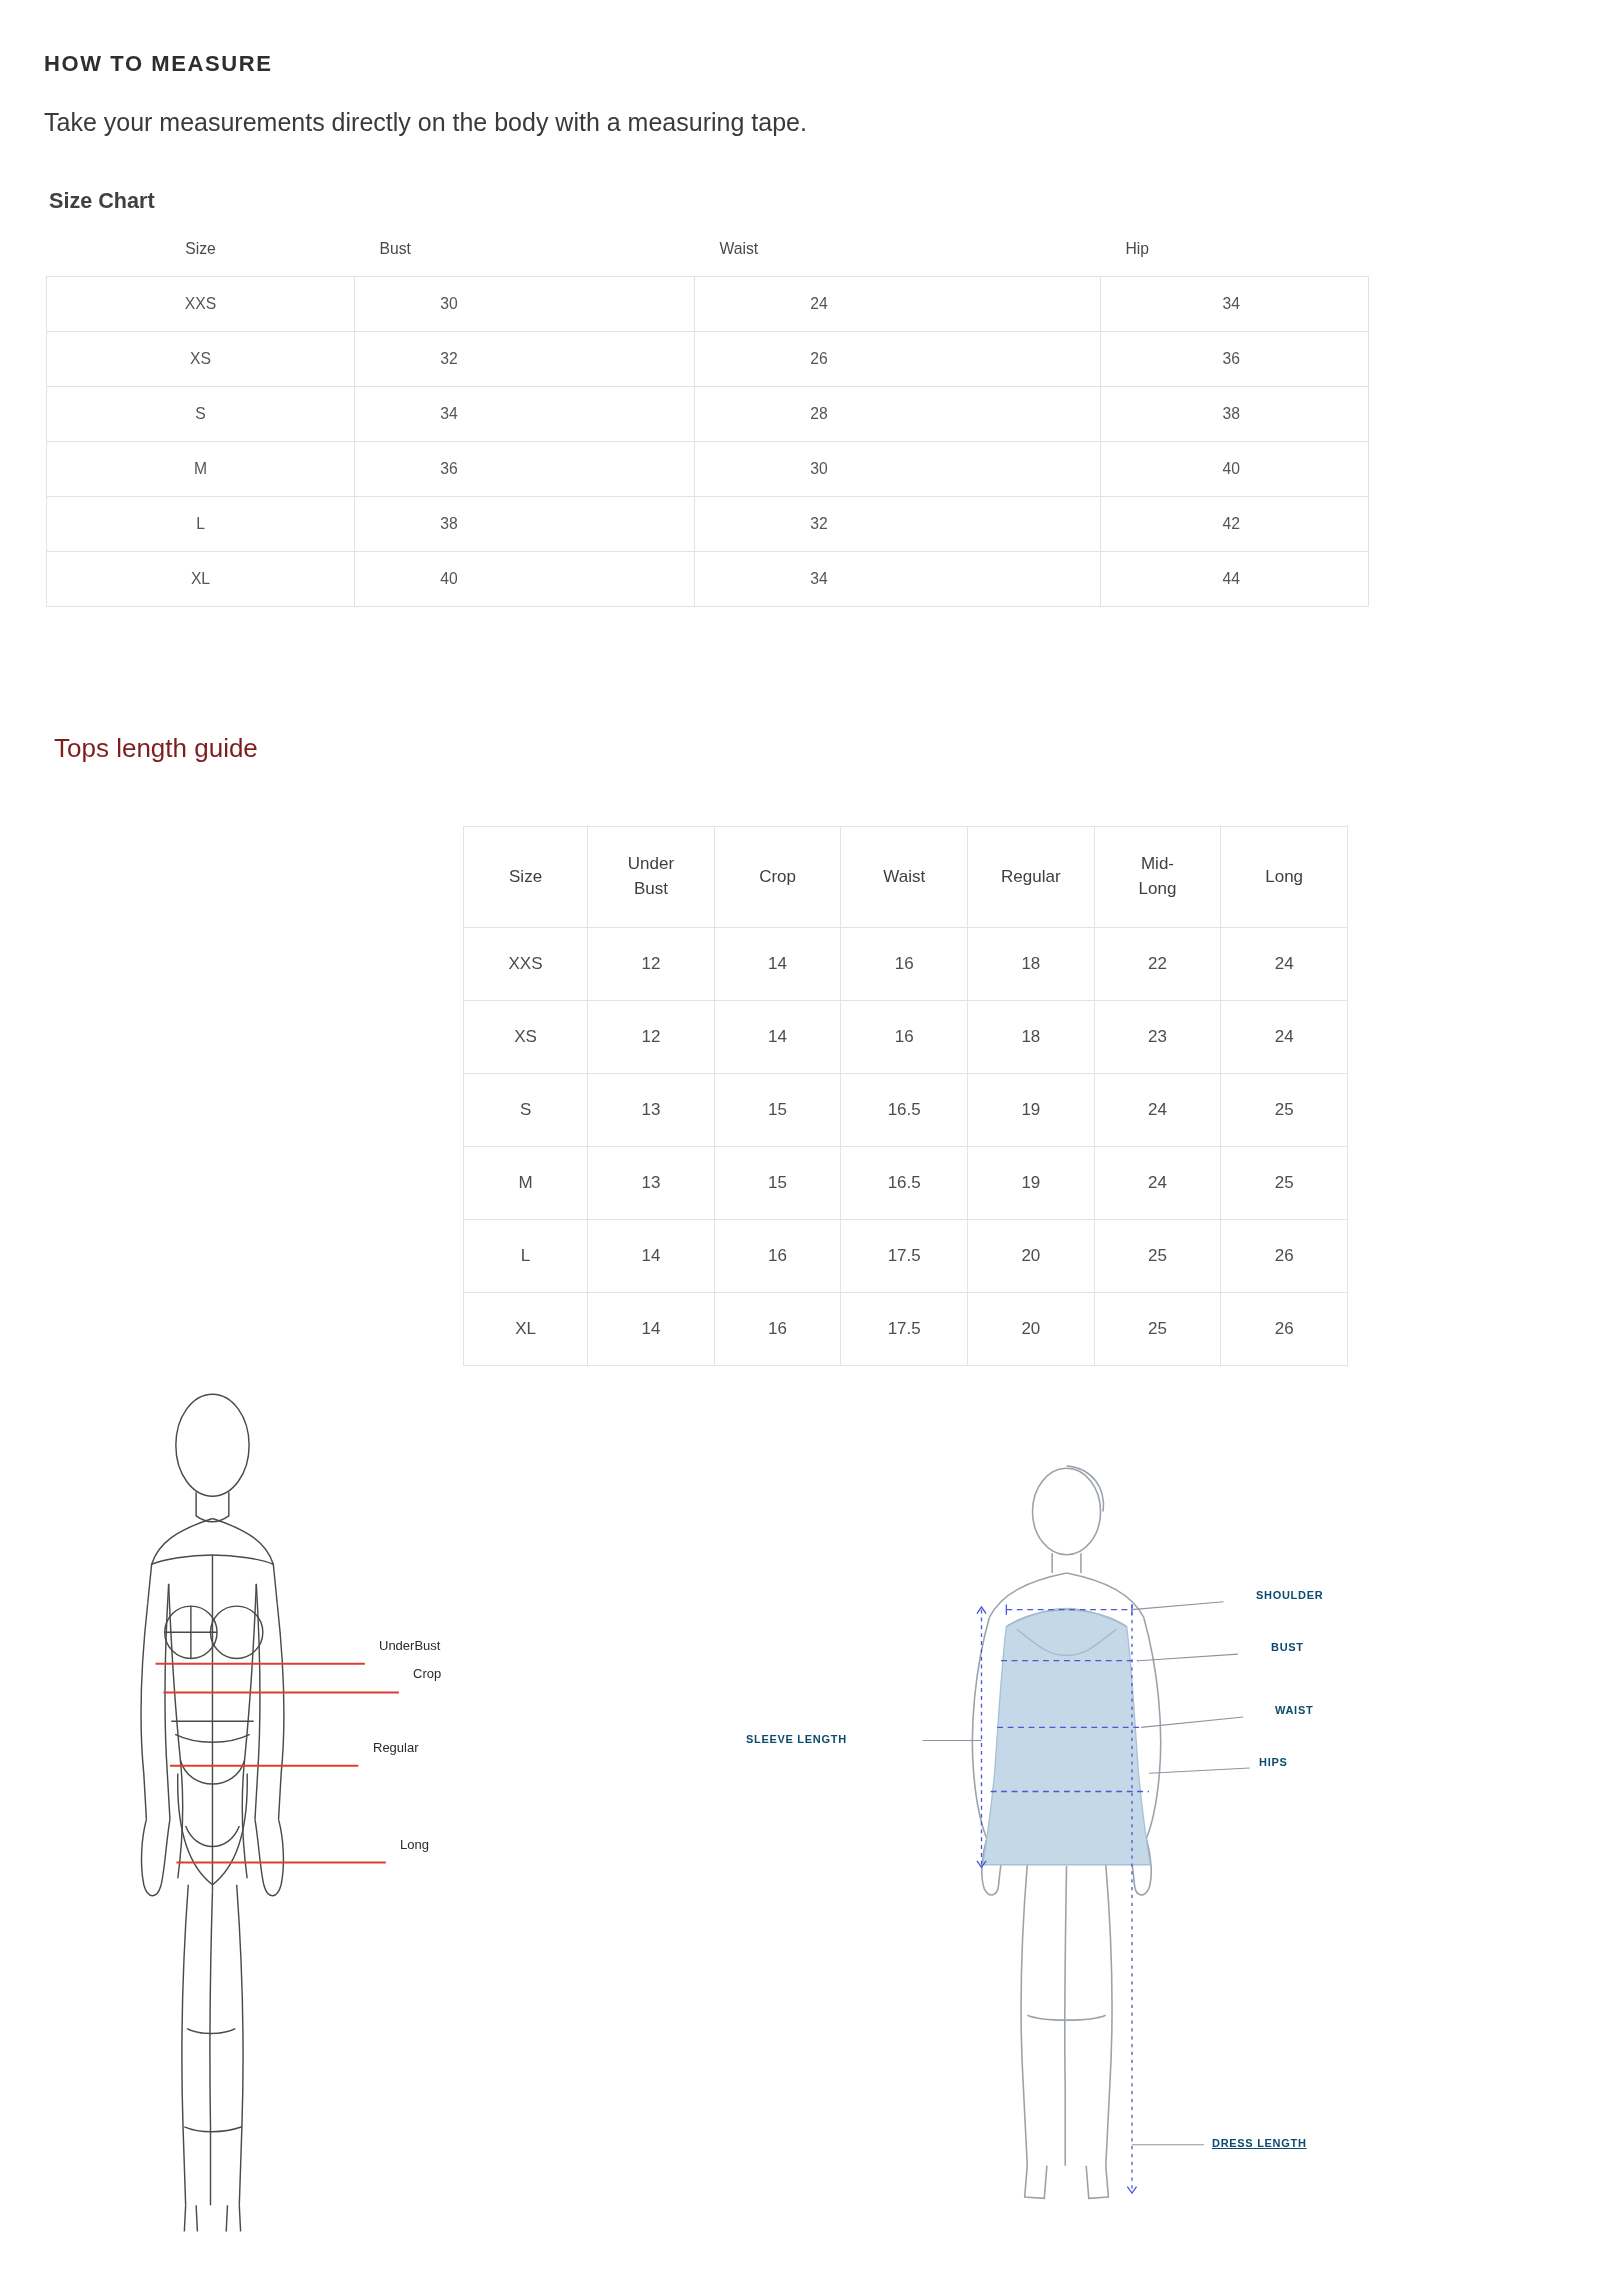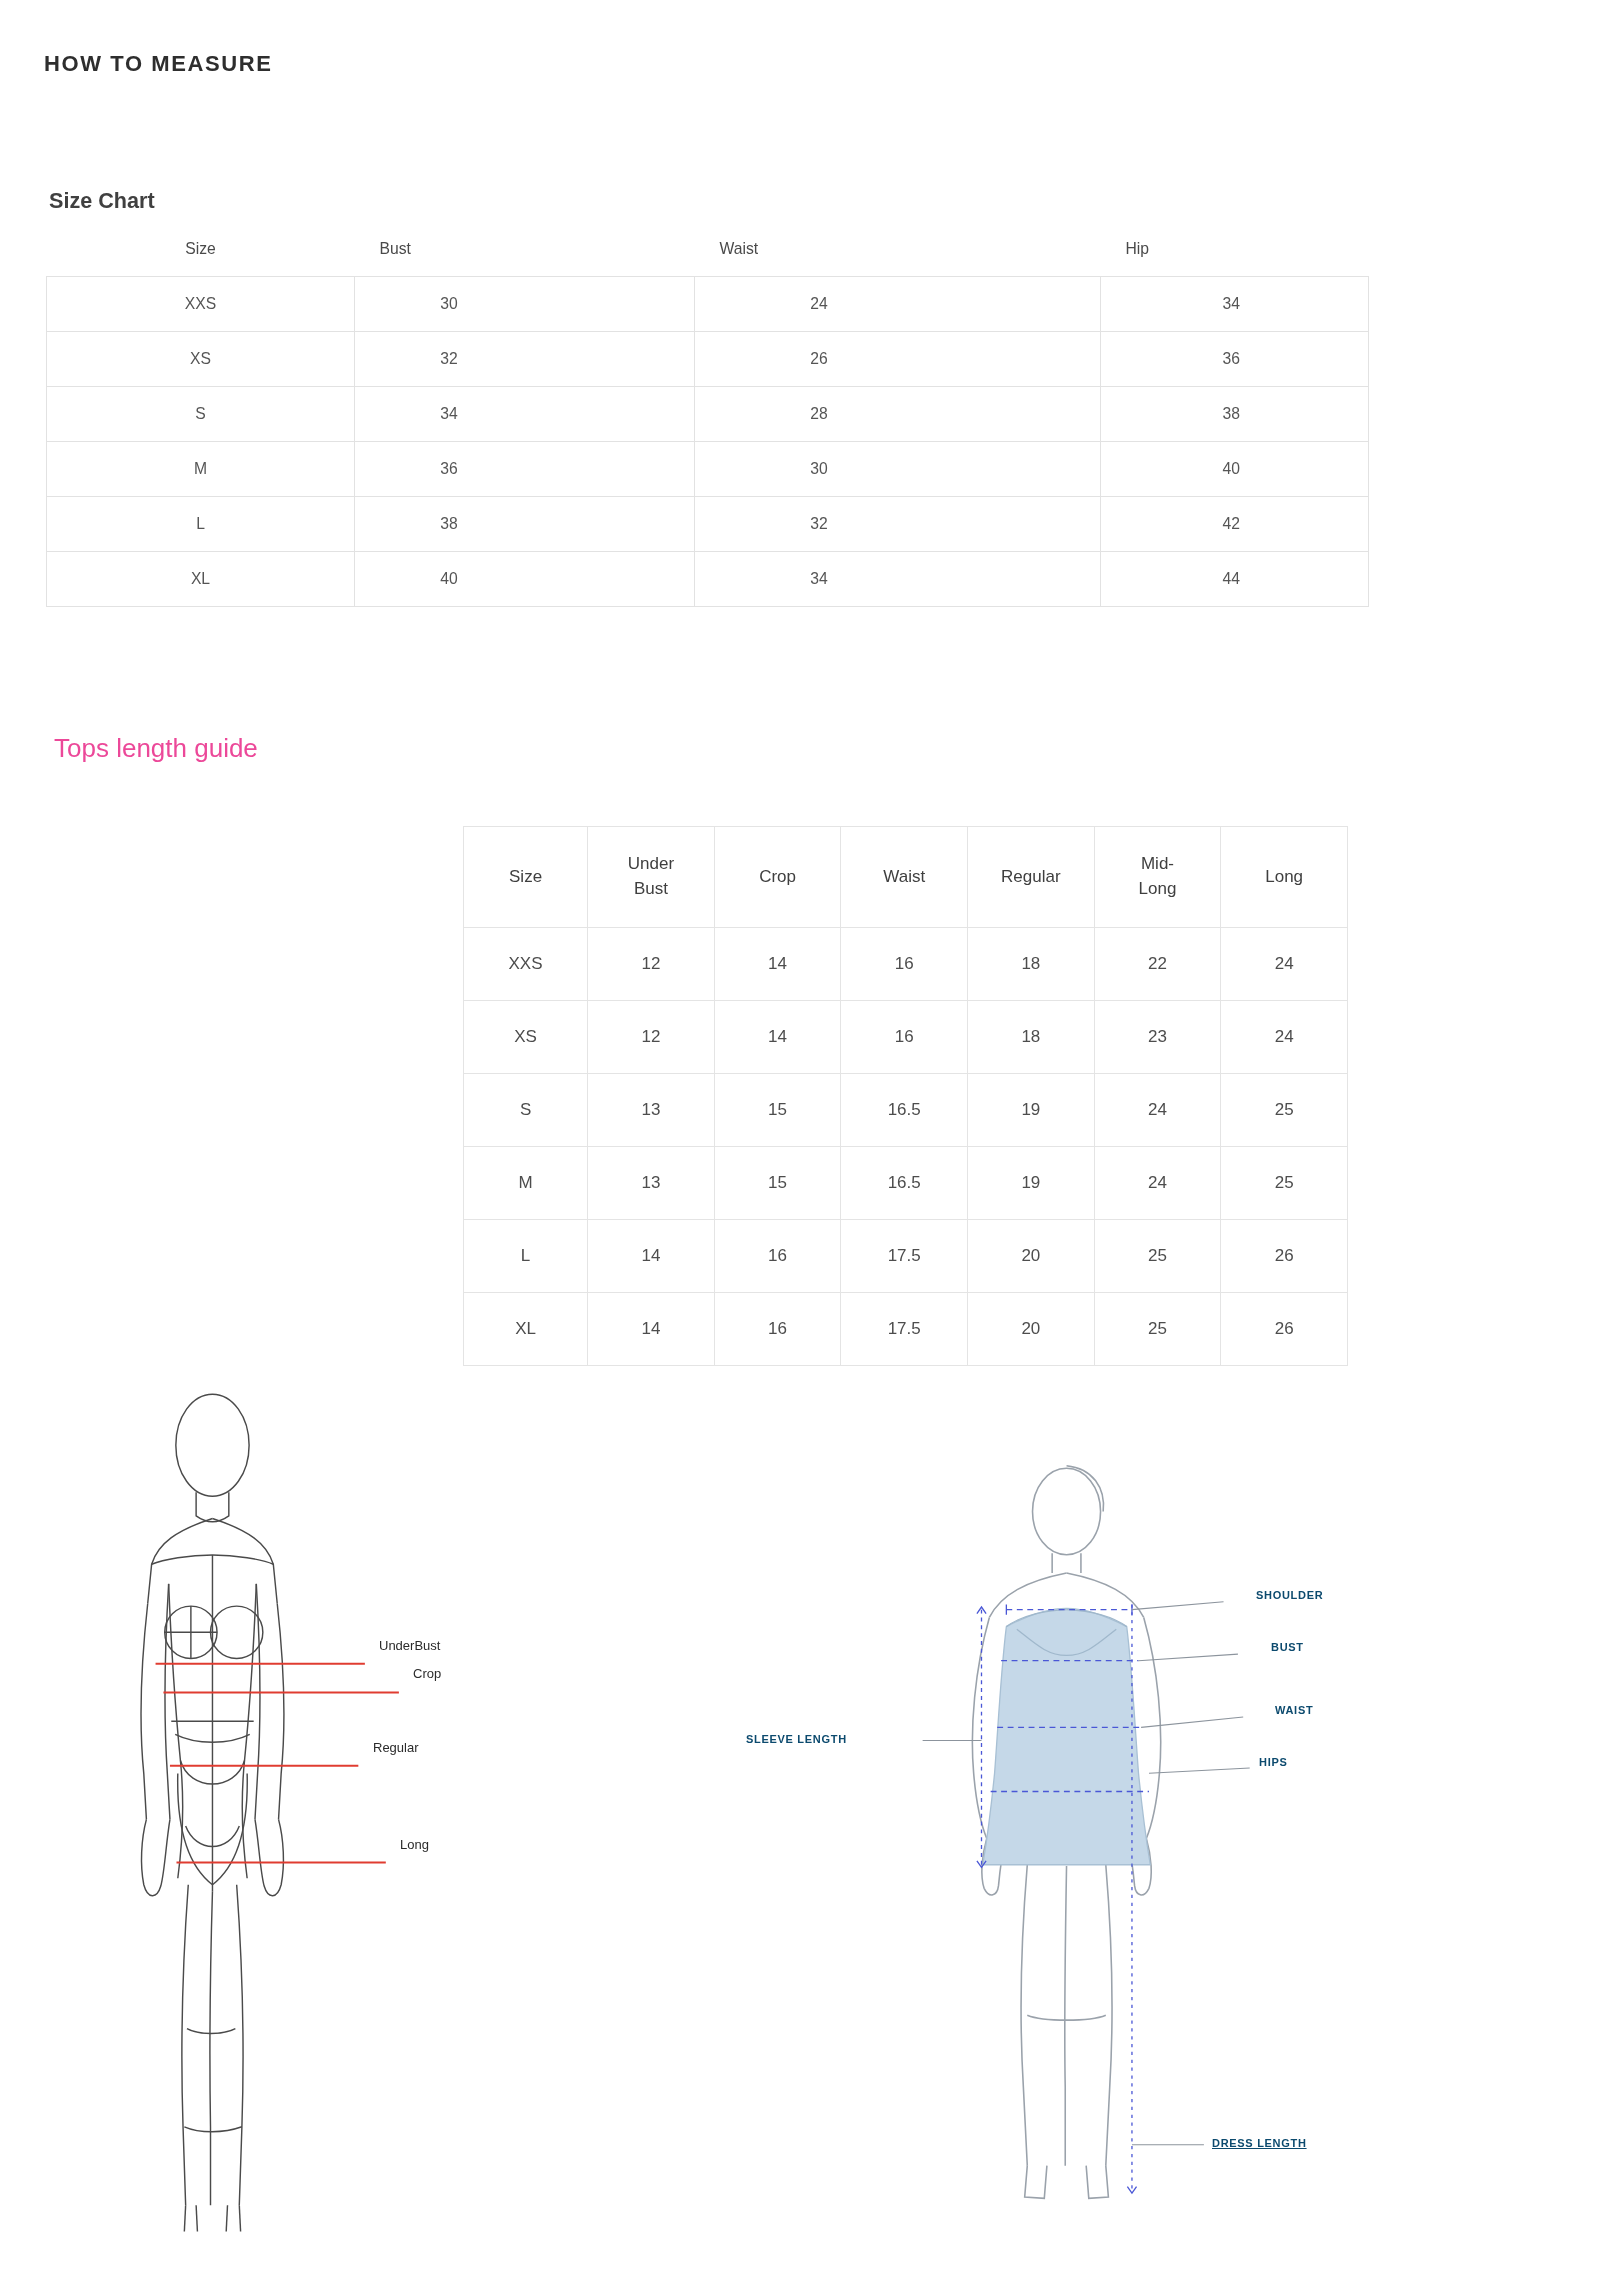--- a/index.html
+++ b/index.html
@@ -91,21 +91,21 @@
   table.size-chart thead th { border-left: none; border-right: none; }
   table.size-chart thead th.first { border-left: none; }
 
   
   .tops-title {
     position: absolute;
     left: 54px;
     top: 733px;
     font-size: 26px;
     font-weight: 500;
-    color: #ec4899;
+    color: #7f1d1d;
   }
   table.tops {
     position: absolute;
     left: 463px;
     top: 826px;
     width: 885px;
     border-collapse: collapse;
     table-layout: fixed;
   }
   table.tops col { width: 14.2857%; }
@@ -159,20 +159,21 @@
     letter-spacing: 0.7px;
     white-space: nowrap;
   }
 </style>
 </head>
 <body>
 
 <div class="page">
 
   <div class="how-to-measure">HOW TO MEASURE</div>
+  <div class="how-to-sub">Take your measurements directly on the body with a measuring tape.</div>
 
   <div class="size-chart-title">Size Chart</div>
 
   <table class="size-chart">
     <colgroup>
         <col class="c1">
         <col class="c2">
         <col class="c3">
         <col class="c4">
       </colgroup>

